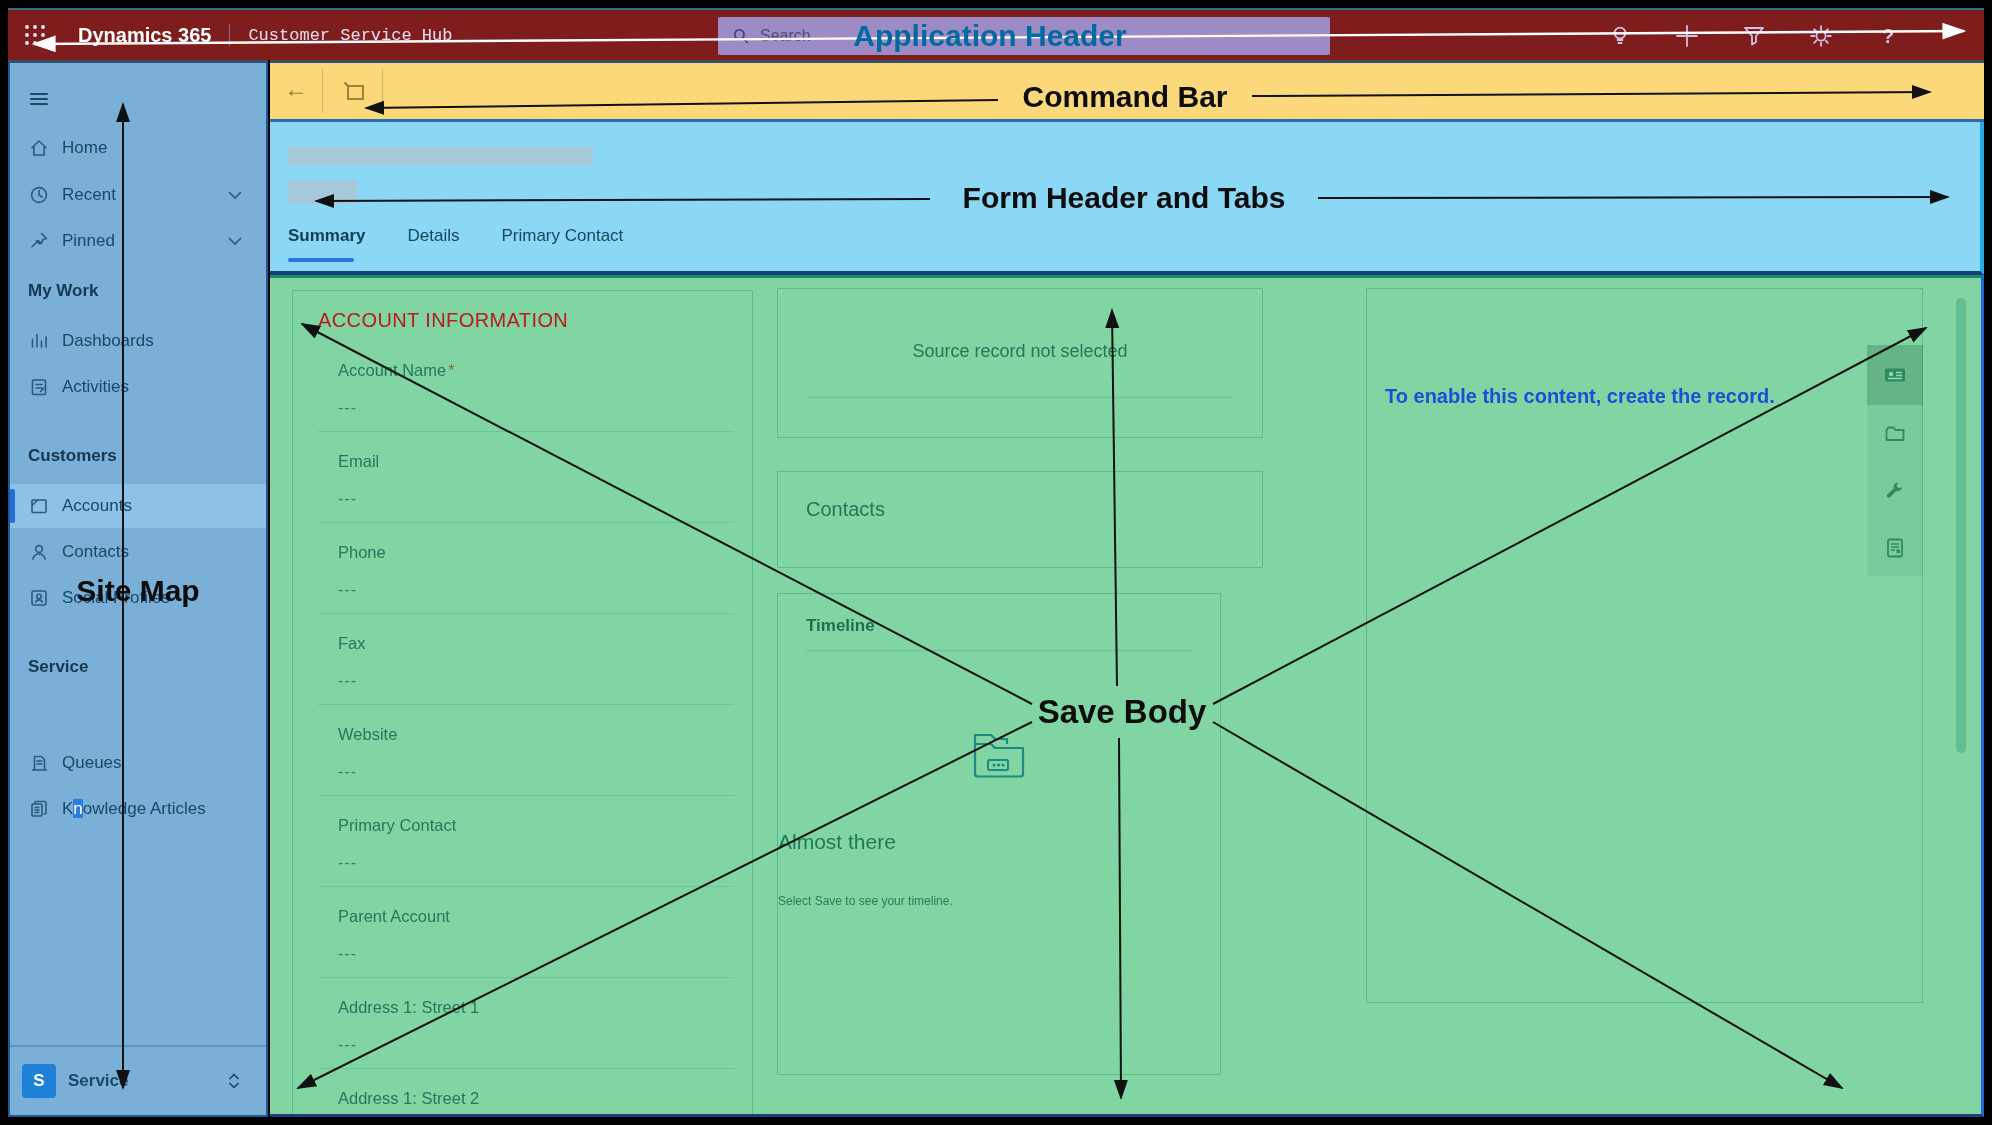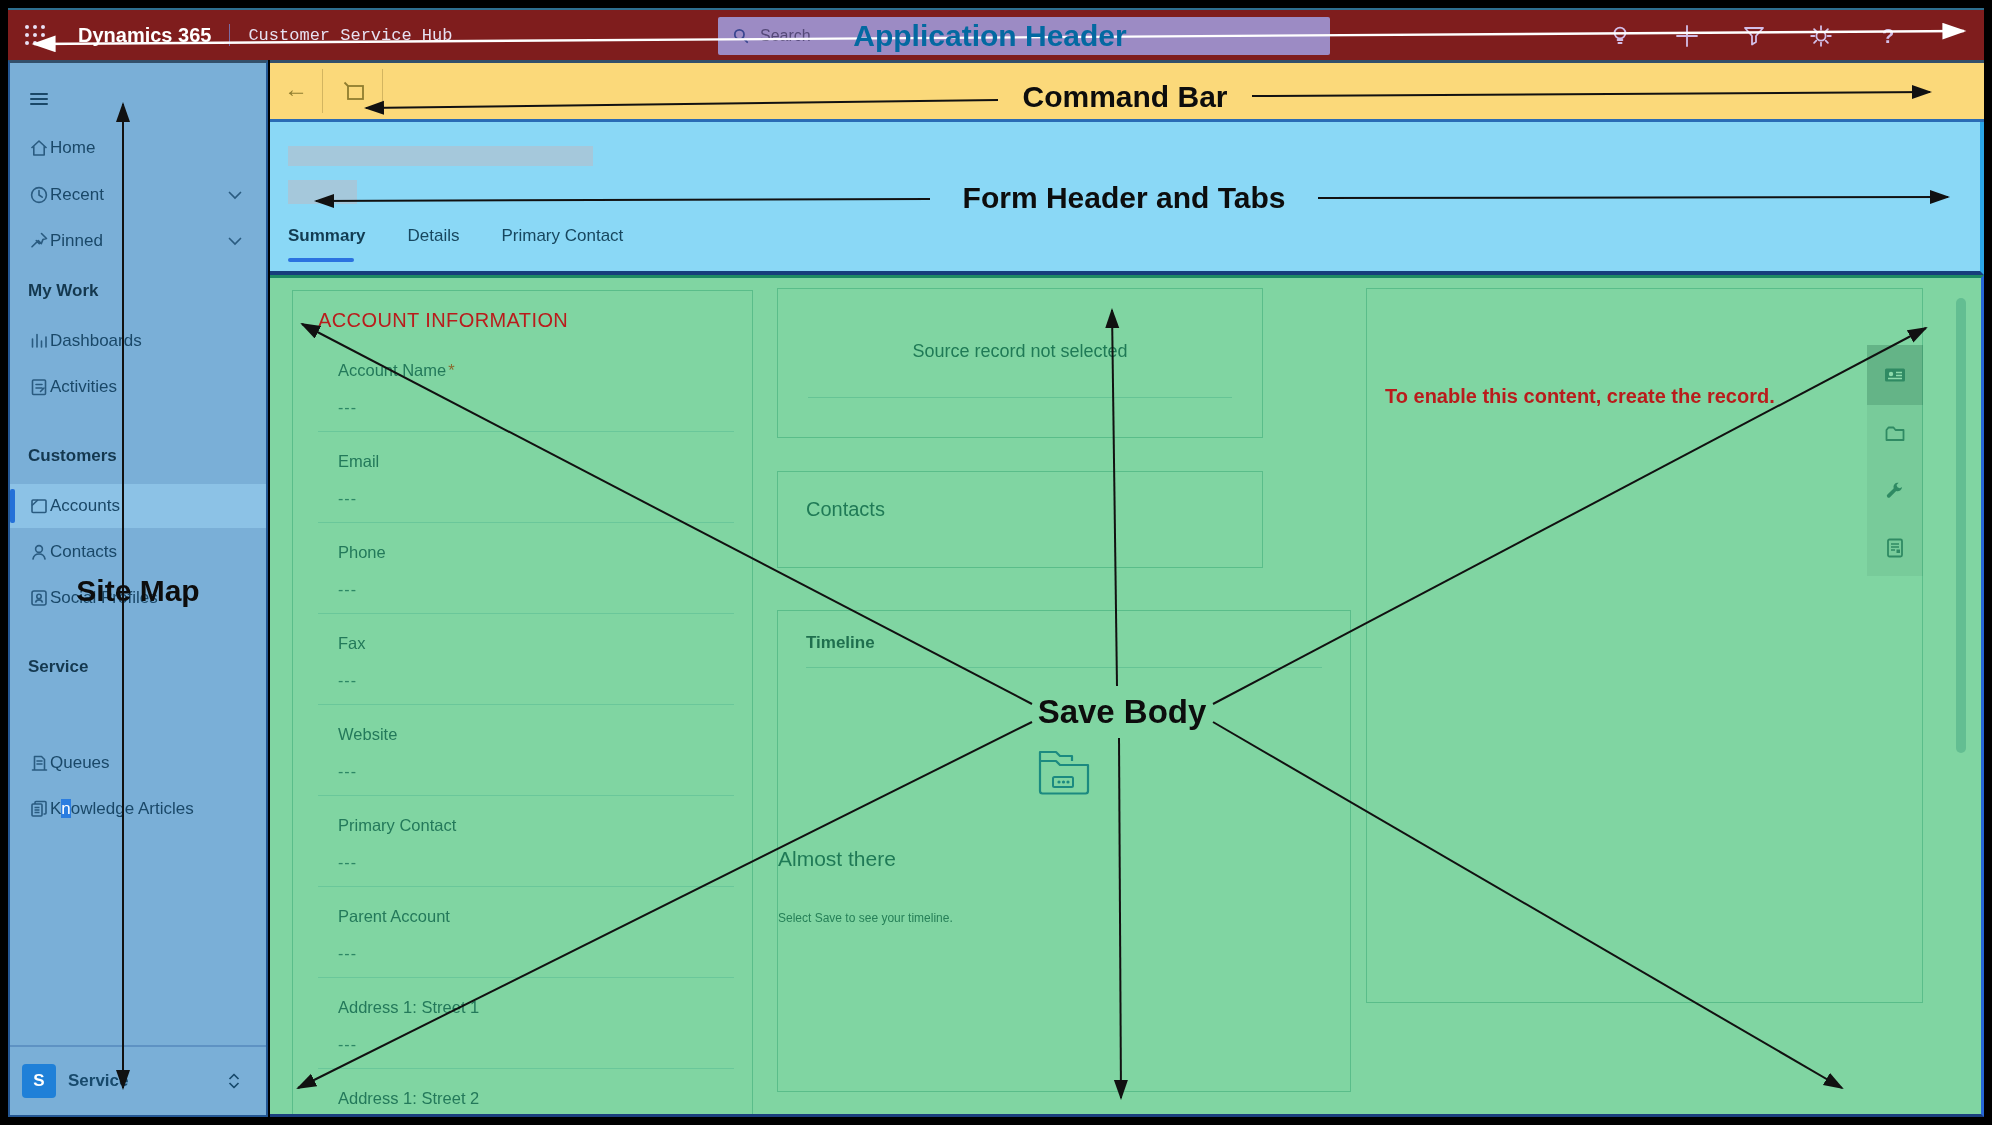--- a/index.html
+++ b/index.html
@@ -28,21 +28,21 @@
     border-top:3px solid #33506B;border-bottom:3px solid #2A6CB5;}
   .cb-back{position:absolute;left:14px;top:12px;font-size:24px;color:#8F7D2F;}
   .cb-sep{position:absolute;top:6px;width:1px;height:44px;background:rgba(90,75,20,.25);}
   .cb-form-icon{position:absolute;left:72px;top:16px;}
 
   
   .sidebar{left:8px;top:60px;width:260px;height:1057px;background:#7AAFD7;box-sizing:border-box;
     border:2px solid #235693;border-top:3px solid #33506B;}
   .nav-row{position:absolute;left:0;right:0;height:44px;display:flex;align-items:center;}
   .nav-row .nicon{width:22px;height:22px;margin-left:18px;flex:0 0 auto;}
-  .nav-row .nlabel{margin-left:0;font-size:17px;color:#1A4868;white-space:nowrap;}
+  .nav-row .nlabel{margin-left:12px;font-size:17px;color:#1A4868;white-space:nowrap;}
   .nav-head{position:absolute;left:18px;font-size:17px;font-weight:700;color:#14384F;white-space:nowrap;}
   .nav-chevron{position:absolute;right:22px;width:18px;height:18px;}
   .row-selected{background:#8CC2E6;}
   .sel-bar{position:absolute;left:0;top:5px;width:5px;height:34px;background:#2470D8;border-radius:2px;}
   .hl{background:#2B7DE0;color:#fff;}
   .side-footer{position:absolute;left:0;right:0;bottom:0;height:68px;border-top:2px solid #5E92C3;
     display:flex;align-items:center;}
   .s-tile{width:34px;height:34px;margin-left:12px;background:#1F80D8;border-radius:4px;color:#fff;
     font-weight:700;font-size:17px;display:flex;align-items:center;justify-content:center;}
   .sf-label{margin-left:12px;font-size:17px;font-weight:700;color:#17496B;}
@@ -69,28 +69,28 @@
   .field::after{content:'';position:absolute;left:0;right:0;top:70px;height:1px;background:#6AC79A;}
   .field:last-child::after{display:none;}
   .f-label{position:absolute;left:20px;top:0;font-size:16.5px;color:#23795A;}
   .req{color:#8A6A2F;margin-left:2px;}
   .f-value{position:absolute;left:20px;top:38px;font-size:16px;color:#2C8765;letter-spacing:1px;}
   .mid1{left:507px;top:10px;width:486px;height:150px;}
   .mid1-text{position:absolute;left:0;right:0;top:52px;text-align:center;font-size:18px;color:#1F7A56;}
   .mid1-line{position:absolute;left:30px;right:30px;top:108px;height:1px;background:#66C495;}
   .mid2{left:507px;top:193px;width:486px;height:97px;}
   .mid2-title{position:absolute;left:28px;top:26px;font-size:20px;color:#1F7A56;}
-  .mid3{left:507px;top:332px;width:574px;height:482px;}
+  .mid3{left:507px;top:315px;width:444px;height:482px;}
   .tl-title{position:absolute;left:28px;top:22px;font-size:17px;font-weight:700;color:#1F6F4E;}
   .tl-line{position:absolute;left:28px;right:28px;top:56px;height:1px;background:#66C495;}
   .tl-icon{position:absolute;left:0;right:0;top:130px;display:flex;justify-content:center;}
   .tl-head{position:absolute;left:0;right:0;top:236px;text-align:left;font-size:21px;color:#1F7A56;}
   .tl-hint{position:absolute;left:0;right:0;top:300px;text-align:left;font-size:12px;color:#268058;}
   .right-card{left:1096px;top:10px;width:557px;height:715px;}
-  .rc-text{position:absolute;left:18px;top:96px;font-size:20px;font-weight:700;color:#b91c1c;}
+  .rc-text{position:absolute;left:18px;top:96px;font-size:20px;font-weight:700;color:#1d4ed8;}
   .icon-strip{position:absolute;left:1597px;top:67px;width:56px;height:231px;background:rgba(20,90,60,.08);}
   .strip-cell{width:56px;height:57px;display:flex;align-items:center;justify-content:center;}
   .strip-cell.sel{height:60px;background:rgba(20,90,60,.20);}
   .v-scrollbar{position:absolute;left:1686px;top:20px;width:10px;height:455px;background:#63BE92;border-radius:5px;}
 
   
   .anno-svg{left:0;top:0;width:1992px;height:1125px;z-index:40;pointer-events:none;}
   .anno-label{position:absolute;z-index:41;transform:translate(-50%,-50%);font-weight:700;
     color:#0d0d0d;white-space:nowrap;pointer-events:none;}
   .lbl-white{color:#0369a1;}

